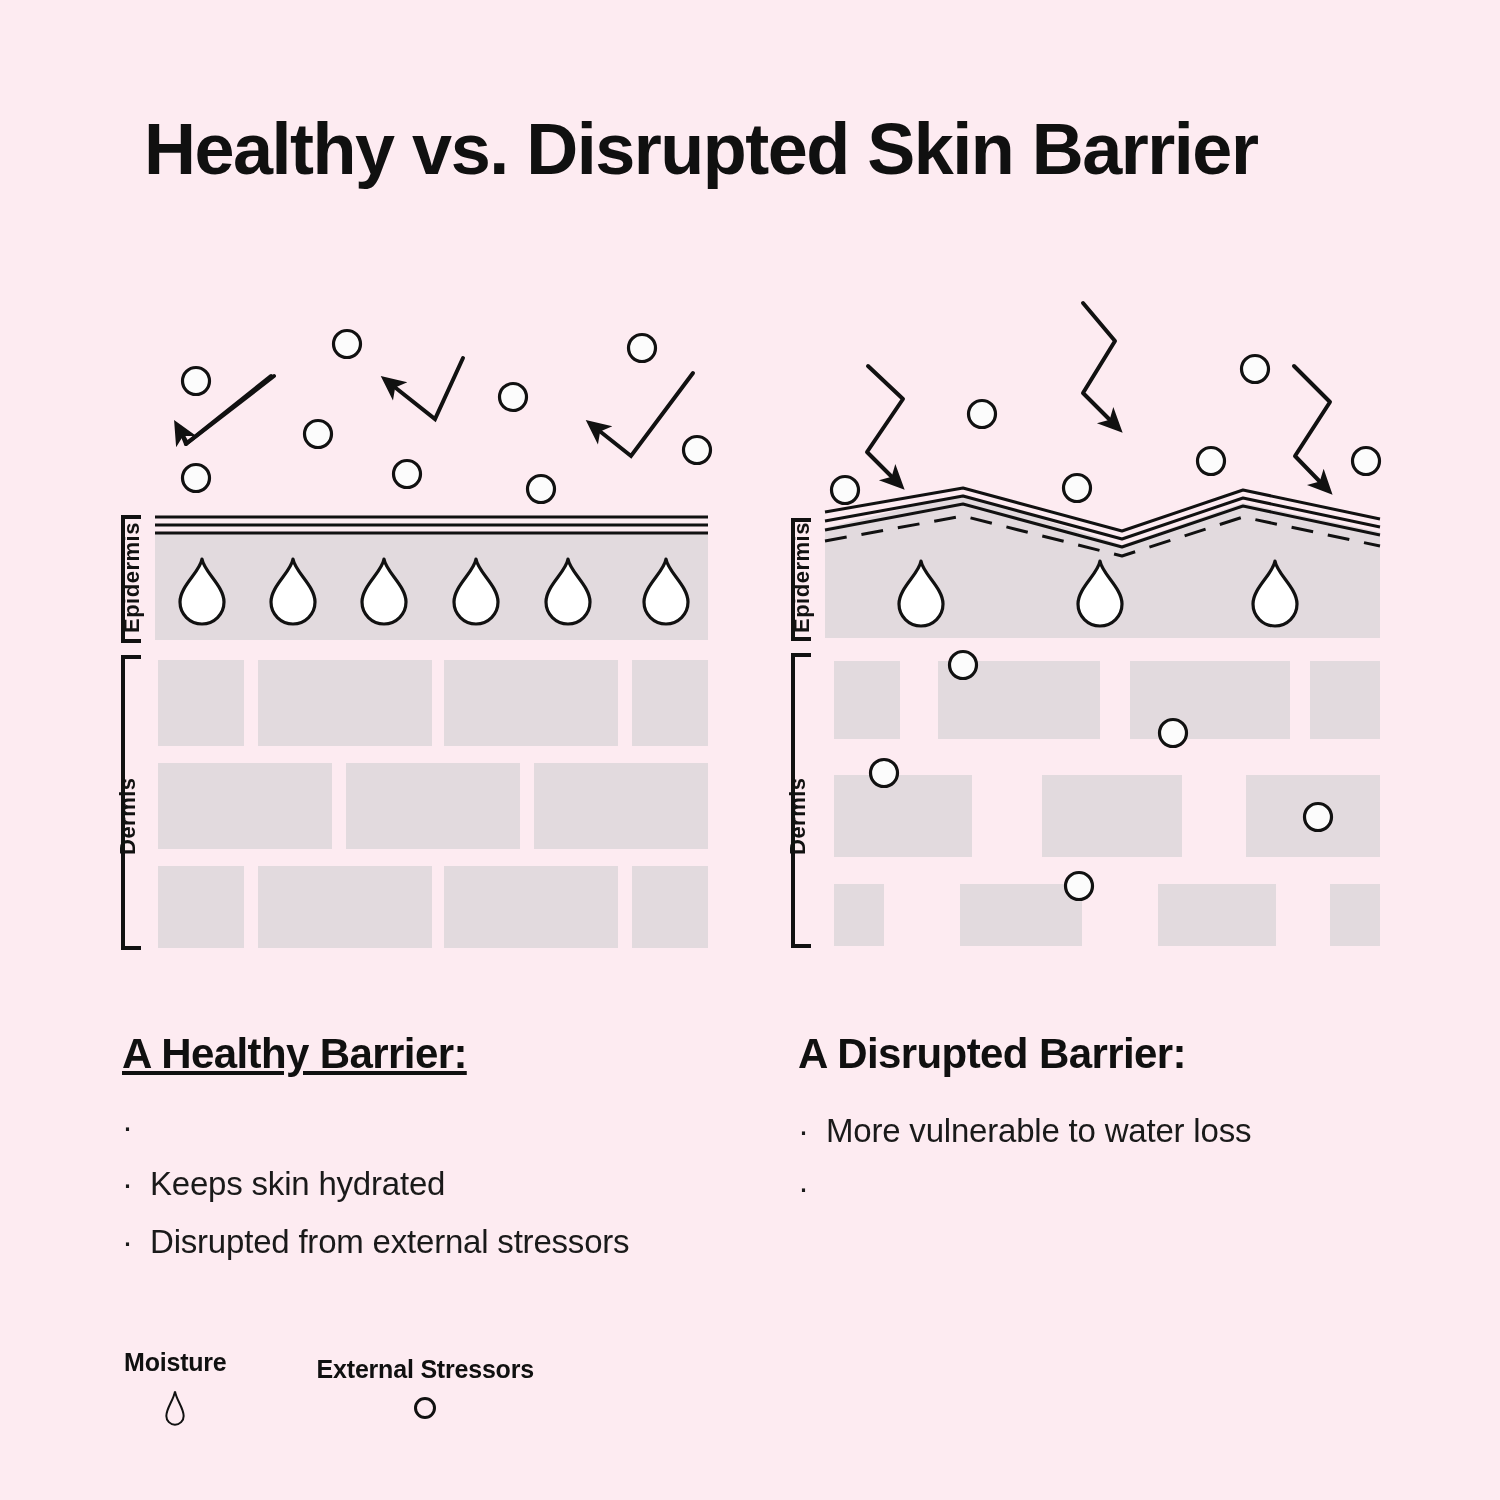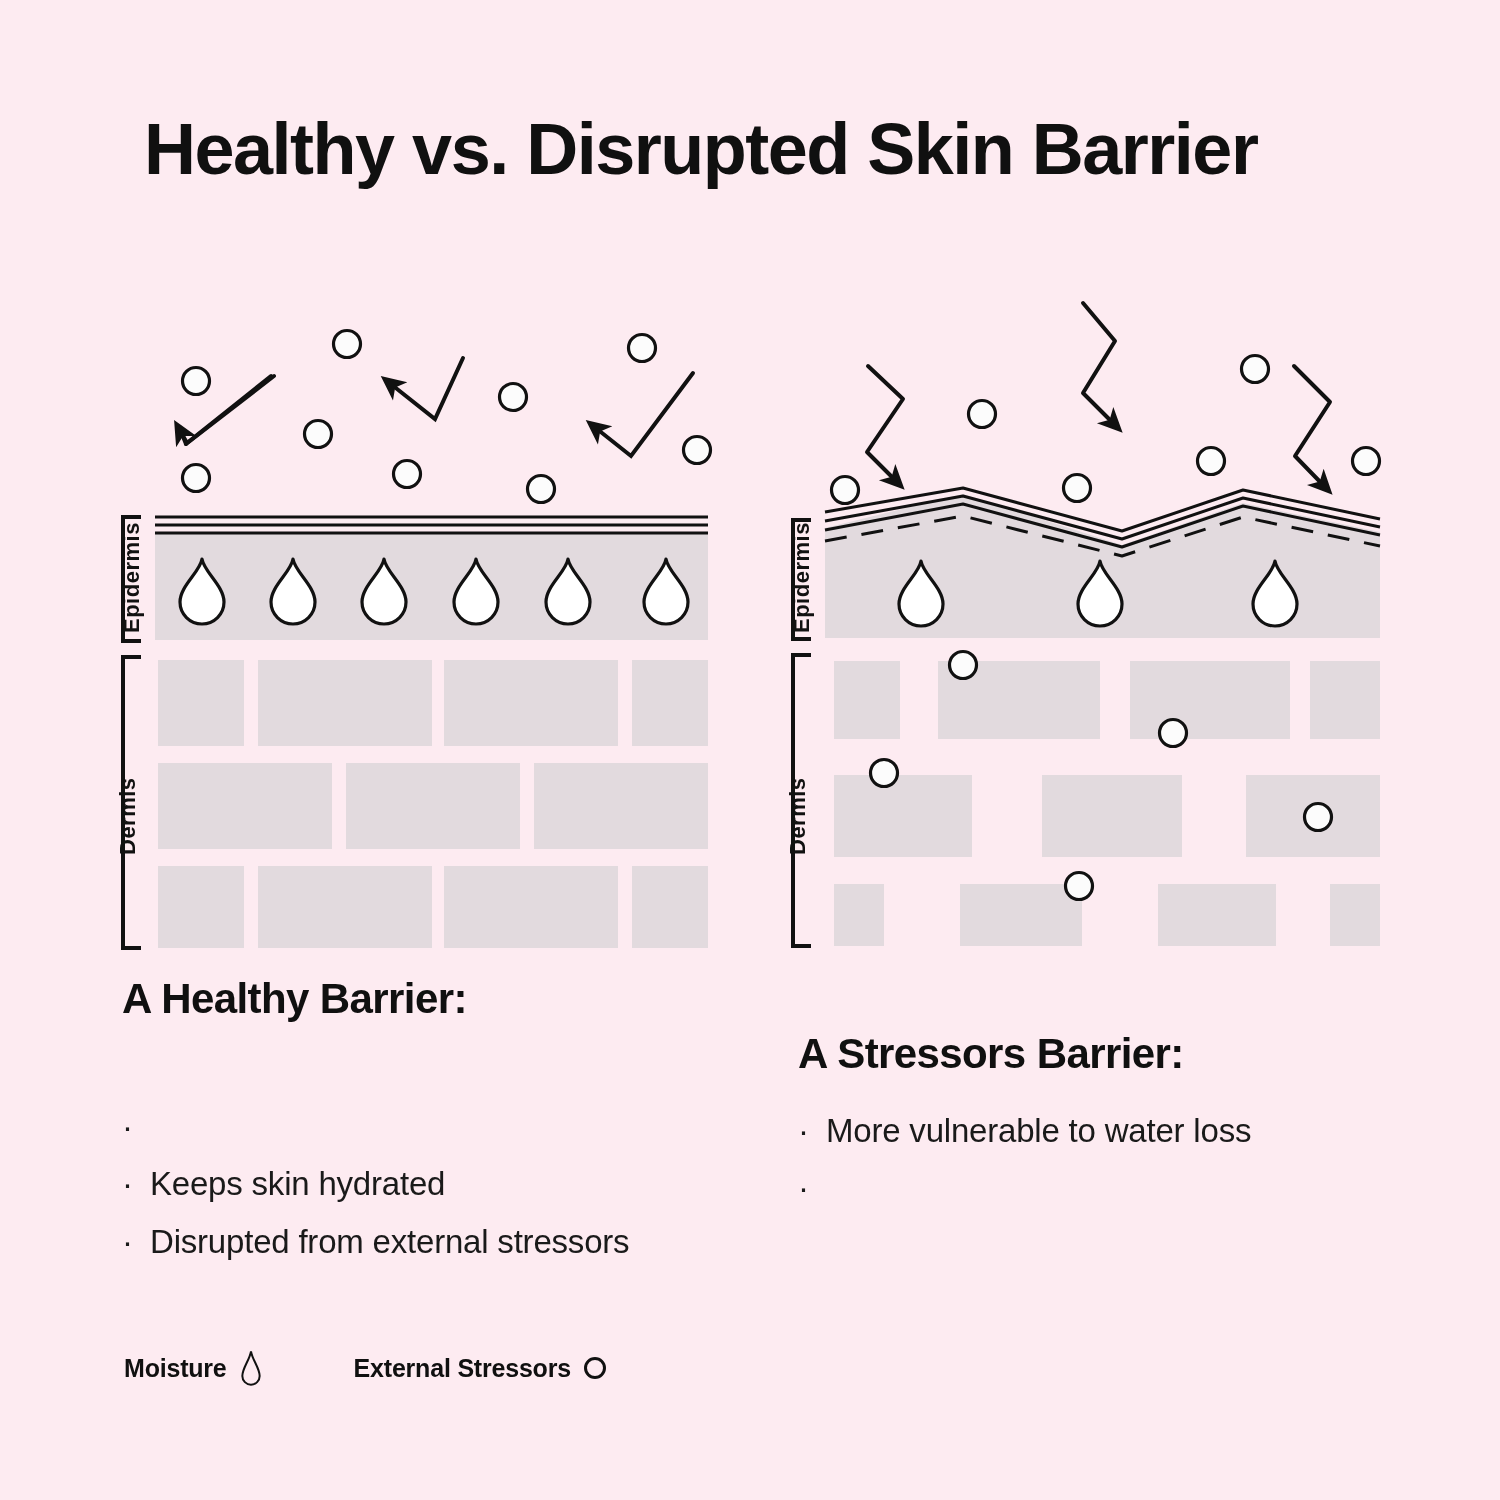--- a/index.html
+++ b/index.html
@@ -33,21 +33,21 @@
 
   
   .col-head{
     position:absolute;
     font-size:42px;
     font-weight:bold;
     letter-spacing:-0.6px;
     color:#101010;
     white-space:nowrap;
   }
-  .head-left{left:122px; top:975px;}
+  .head-left{left:122px; top:1030px;text-decoration:underline;}
   .head-right{left:798px; top:1030px;}
 
   .bullets{position:absolute;}
   .bul-left{left:122px; top:1108px; width:640px;}
   .bul-right{left:798px; top:1112px; width:600px;}
 
   .bullet{
     display:flex;
     align-items:flex-start;
     margin-bottom:19px;
@@ -70,20 +70,21 @@
     position:absolute;
     left:124px; top:1348px;
     display:flex;
     align-items:center;
     gap:26px;
   }
   .legend-item{
     display:flex;
     align-items:center;
     gap:11px;
+    flex-direction:column;
   }
   .legend-item .ltxt{
     font-size:25px;
     font-weight:bold;
     color:#101010;
     letter-spacing:-0.2px;
     white-space:nowrap;
   }
   .legend-gap{width:38px;}
   .legend-ico{display:block;}
@@ -261,21 +262,21 @@
     <span>Dermis</span>
   </div>
   <div class="vlabel" style="left:742px; top:560px; width:120px; height:40px;">
     <span>Epidermis</span>
   </div>
   <div class="vlabel" style="left:738px; top:782px; width:120px; height:40px;">
     <span>Dermis</span>
   </div>
 
   <div class="col-head head-left">A Healthy Barrier:</div>
-  <div class="col-head head-right">A Stressors Barrier:</div>
+  <div class="col-head head-right">A Disrupted Barrier:</div>
 
   <div class="bullets bul-left">
     <div class="bullet">
       <span class="dot">·</span>
     </div>
     <div class="bullet">
       <span class="dot">·</span>
       <span class="btxt">Keeps skin hydrated</span>
     </div>
     <div class="bullet">

